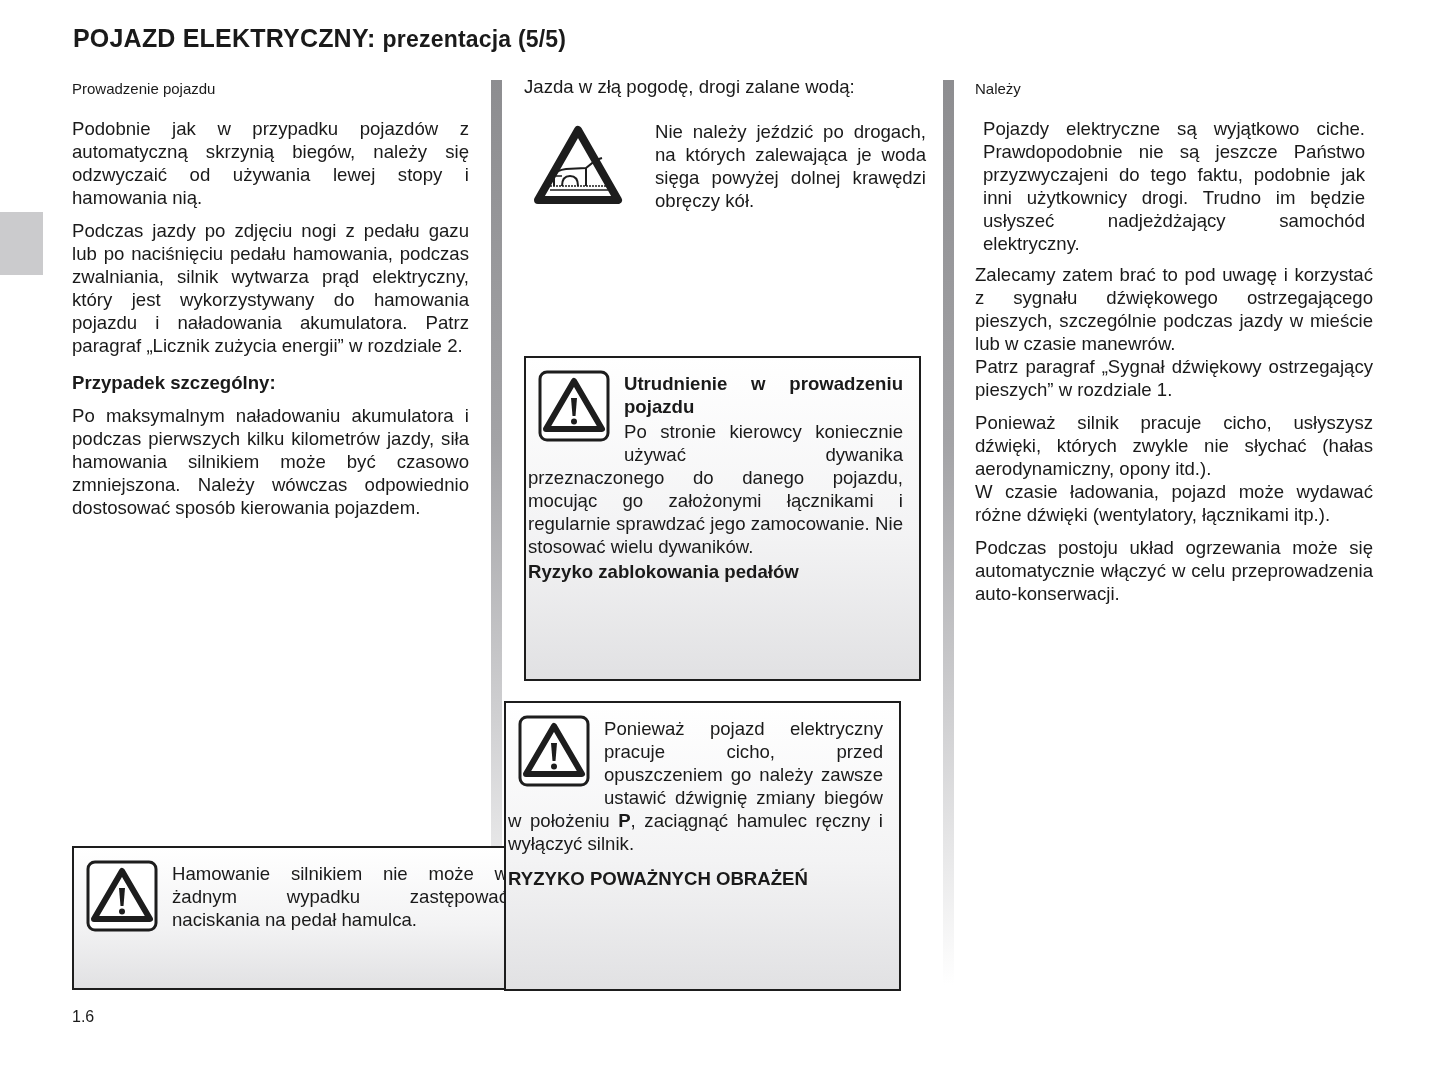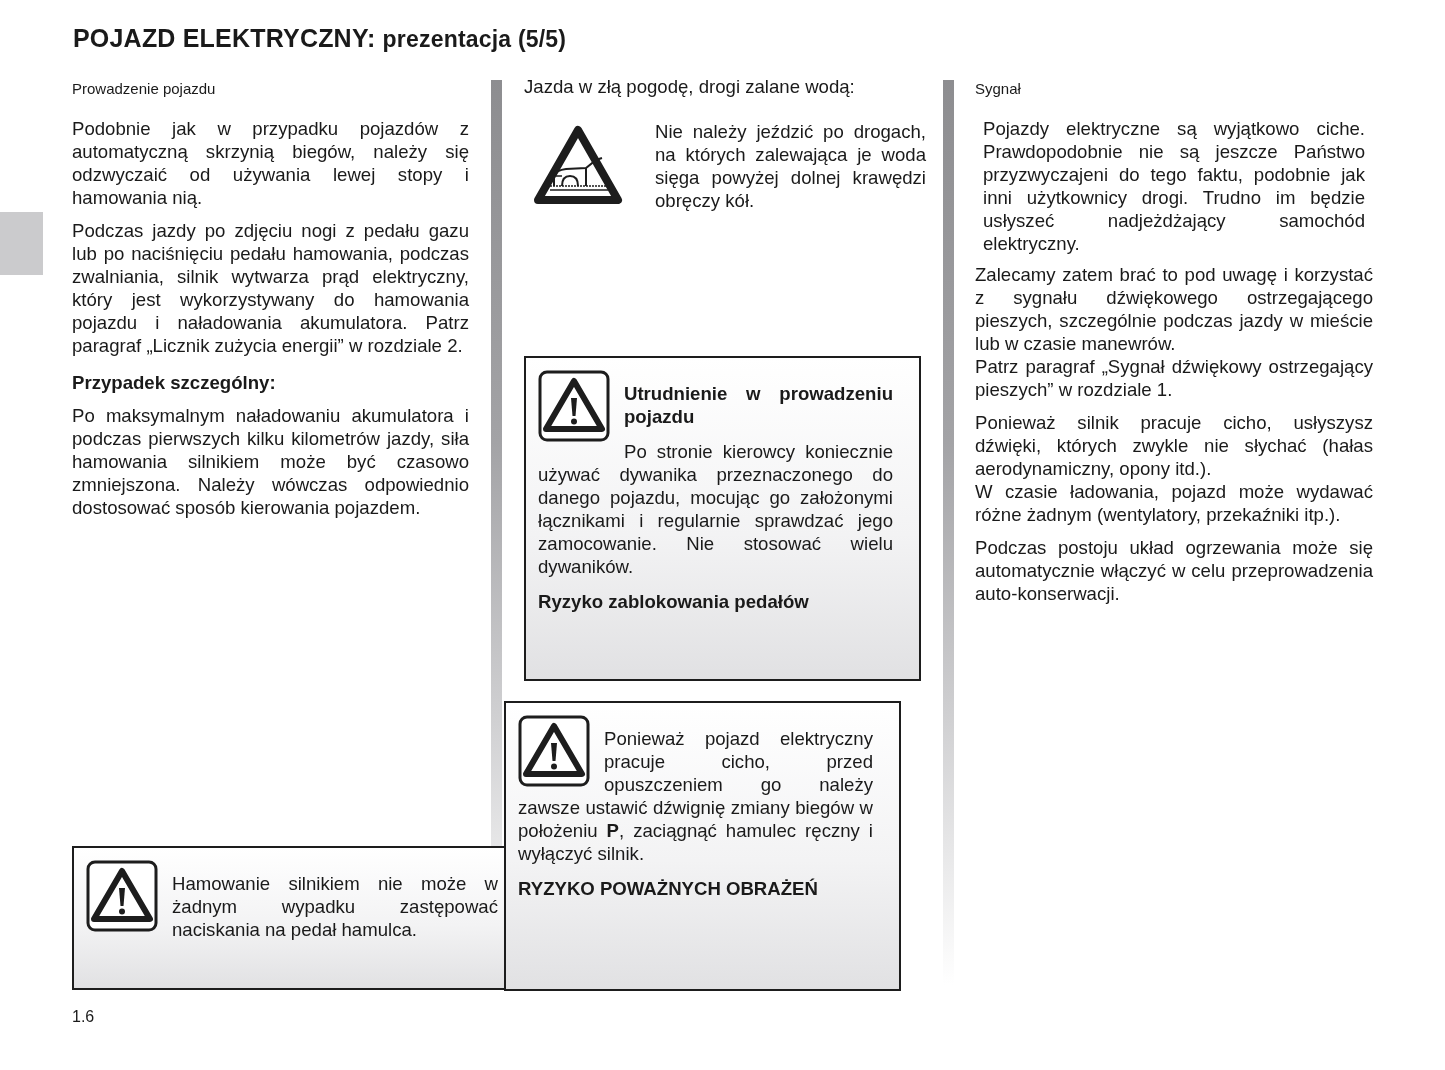--- a/index.html
+++ b/index.html
@@ -20,21 +20,21 @@
   .col3 { left: 975px; width: 398px; }
   .intro { margin: 0; font-size: 18.6px; line-height: 23px; }
   .flood-block { position: absolute; left: 524px; top: 120px; width: 396px; }
   .flood-icon { position: absolute; left: 8px; top: 4px; width: 92px; height: 84px; }
   .flood-text { position: absolute; left: 131px; top: 0; width: 271px; text-align: justify; font-size: 18.6px; line-height: 23px; }
   .warn-box { position: absolute; border: 2px solid #1d1d1d;
               background: linear-gradient(to bottom, #ffffff 0%, #f3f3f4 55%, #e1e1e3 100%);
               box-sizing: border-box; font-size: 18.6px; line-height: 23px; }
   .warn-box .wicon { float: left; width: 72px; height: 72px; margin: 12px 14px 2px 12px; }
   .warn-box .wtext { padding: 12px 14px 0 0; text-align: justify; }
-  .warn-box .wtext p { margin: 12px; }
+  .warn-box .wtext p { margin: 2px; }
   .warn-box .bold { font-weight: bold; }
   .box1 { left: 72px; top: 846px; width: 456px; height: 144px; }
   .box1 .wicon { margin: 12px 14px 2px 12px; }
   .box1 .wtext { padding: 12px 16px 0 0; }
   .box2 { left: 524px; top: 356px; width: 397px; height: 325px; }
   .box3 { left: 504px; top: 701px; width: 397px; height: 290px; }
   .page-num { position: absolute; left: 72px; top: 1008px; font-size: 16px; }
 </style>
 </head>
 <body>
@@ -107,22 +107,22 @@
     <path d="M33 28 L39 28 L37.5 46 L34.5 46 Z" fill="#1d1d1d"></path>
     <circle cx="36" cy="51.5" r="3" fill="#1d1d1d"></circle>
   </svg>
   <div class="wtext">
     <p><span>Ponieważ pojazd elektryczny pracuje cicho, przed opuszczeniem go należy zawsze ustawić dźwignię zmiany biegów w położeniu </span><b>P</b><span>, zaciągnąć hamulec ręczny i wyłączyć silnik.</span></p>
     <p class="bold" style="margin-top:12px;">RYZYKO POWAŻNYCH OBRAŻEŃ</p>
   </div>
 </div>
 
 <div class="col col3">
-  <h2>Sygnał</h2>
+  <h2>Należy</h2>
   <p style="margin:8px;">Pojazdy elektryczne są wyjątkowo ciche. Prawdopodobnie nie są jeszcze Państwo przyzwyczajeni do tego faktu, podobnie jak inni użytkownicy drogi. Trudno im będzie usłyszeć nadjeżdżający samochód elektryczny.</p>
   <p style="margin:0;">Zalecamy zatem brać to pod uwagę i korzystać z sygnału dźwiękowego ostrzegającego pieszych, szczególnie podczas jazdy w mieście lub w czasie manewrów.</p>
   <p>Patrz paragraf „Sygnał dźwiękowy ostrzegający pieszych” w rozdziale 1.</p>
   <p style="margin:0;">Ponieważ silnik pracuje cicho, usłyszysz dźwięki, których zwykle nie słychać (hałas aerodynamiczny, opony itd.).</p>
-  <p>W czasie ładowania, pojazd może wydawać różne żadnym (wentylatory, przekaźniki itp.).</p>
+  <p>W czasie ładowania, pojazd może wydawać różne dźwięki (wentylatory, łącznikami itp.).</p>
   <p>Podczas postoju układ ogrzewania może się automatycznie włączyć w celu przeprowadzenia auto-konserwacji.</p>
 </div>
 
 <div class="page-num">1.6</div>
 
 </body></html>

